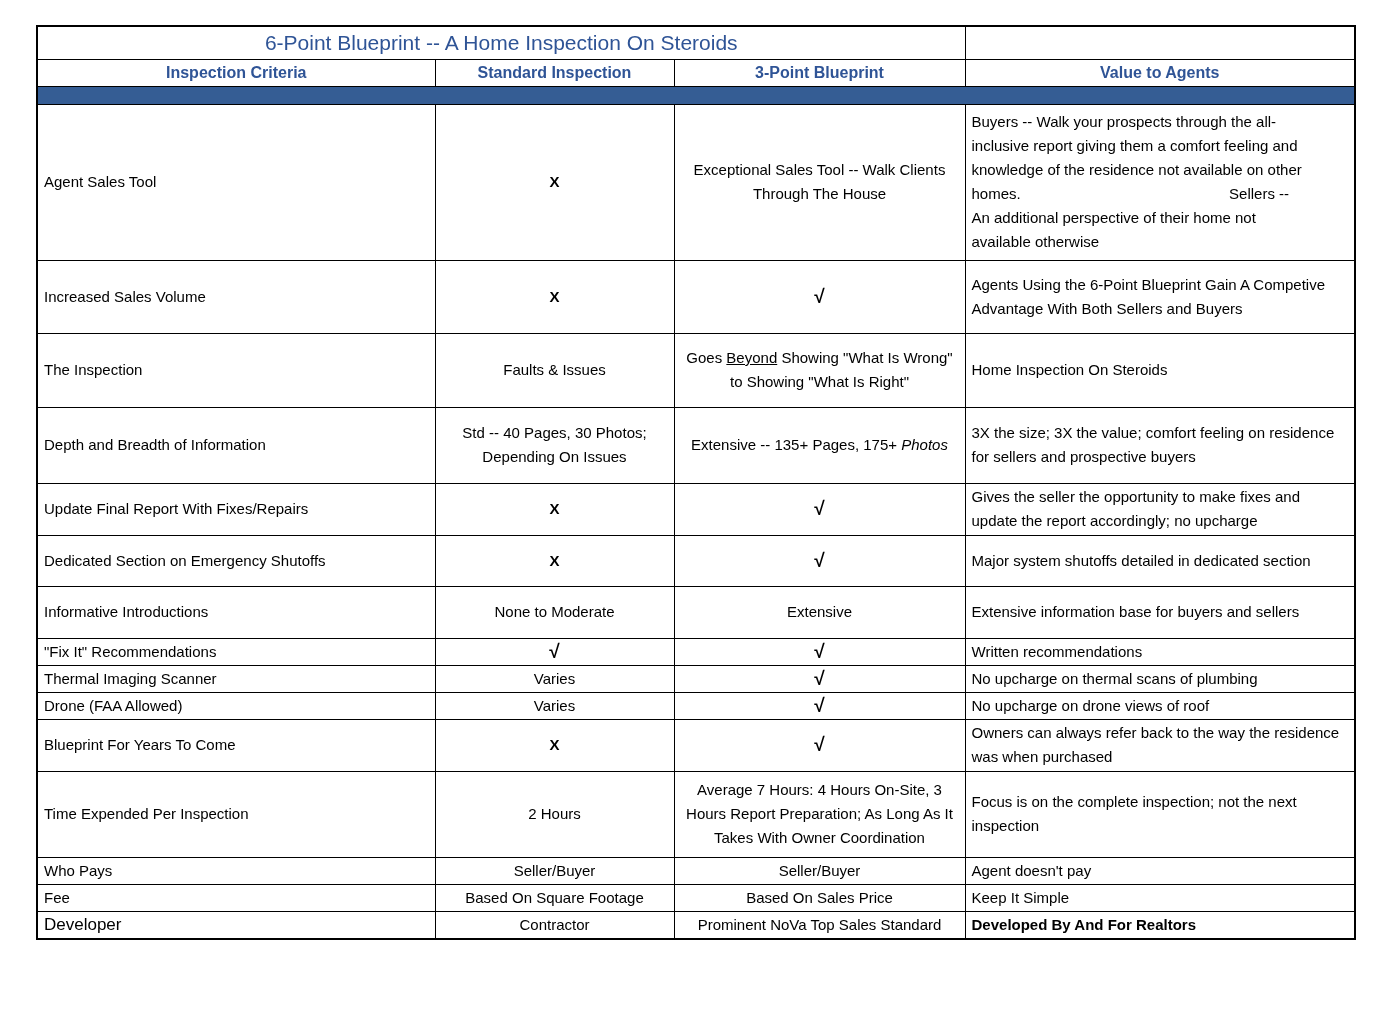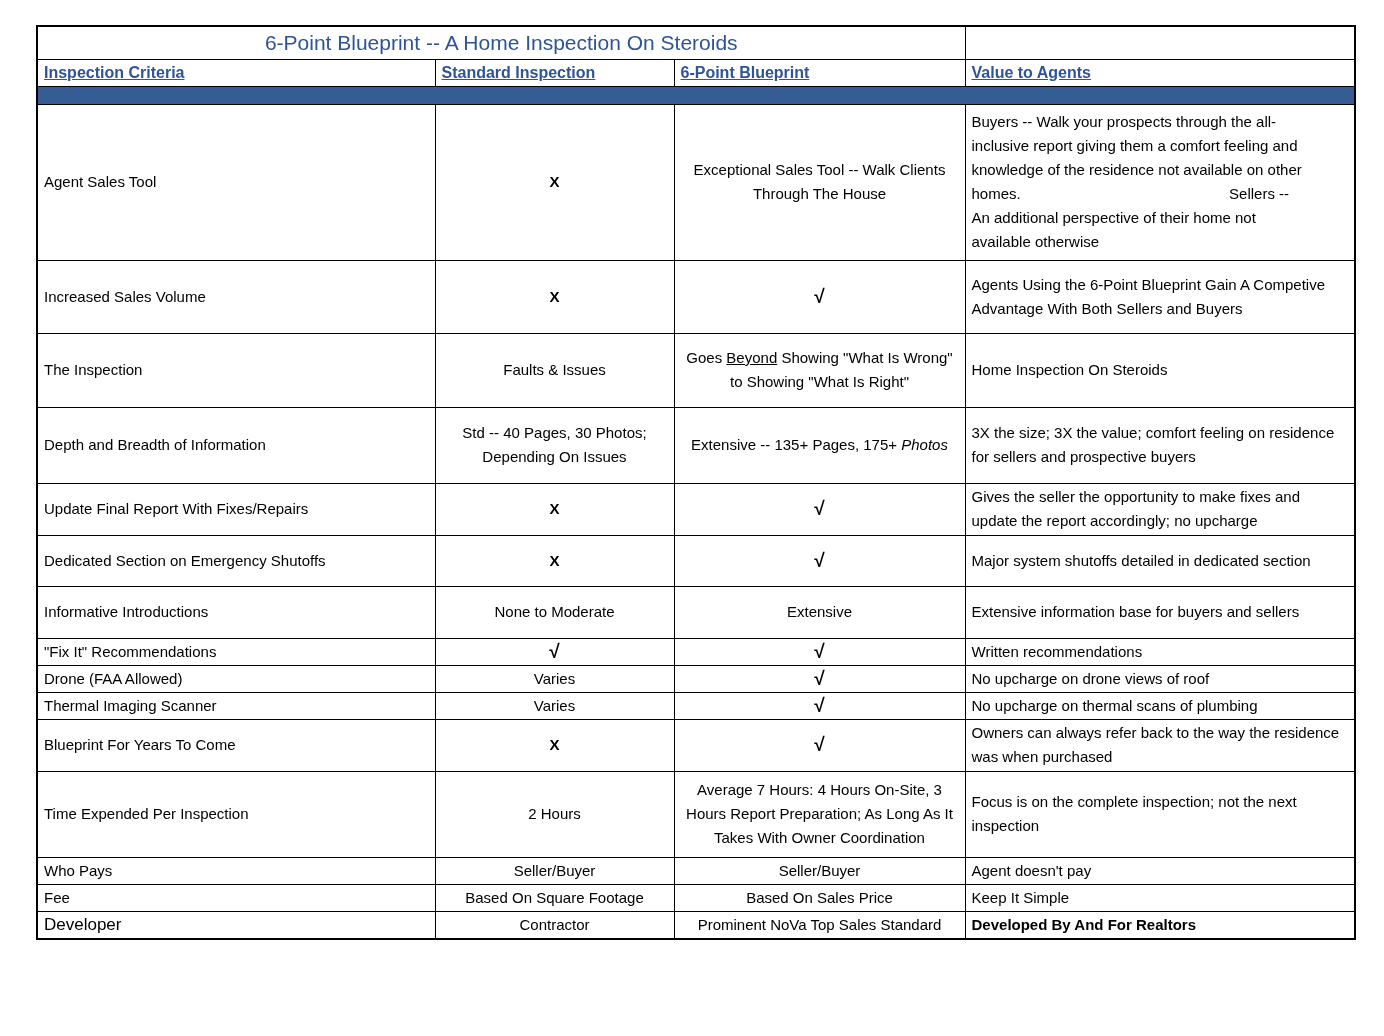--- a/index.html
+++ b/index.html
@@ -38,25 +38,25 @@
   }
   td.ctr { text-align: center; }
   td.title-cell {
     text-align: center;
     font-weight: normal;
     font-size: 21px;
     line-height: 26px;
     color: var(--accent);
   }
   tr.hdr td {
+    text-align: center;
     font-weight: bold;
     font-size: 16px;
     line-height: 22px;
     color: var(--accent);
-    text-decoration: underline;
   }
   tr.bar td {
     background: var(--bar);
     padding: 0;
     height: 18px;
     line-height: 0;
   }
   .chk { font-size: 19px; font-weight: 600; }
   .xm  { font-weight: 700; }
   .u   { text-decoration: underline; }
@@ -79,21 +79,21 @@
 
     <tbody>
         <tr style="height:33px;">
       <td colspan="3" class="title-cell">6-Point Blueprint -- A Home Inspection On Steroids</td>
       <td></td>
     </tr>
 
     <tr class="hdr" style="height:27px;">
       <td>Inspection Criteria</td>
       <td>Standard Inspection</td>
-      <td>6-Point Blueprint</td>
+      <td>3-Point Blueprint</td>
       <td>Value to Agents</td>
     </tr>
 
     <tr class="bar">
       <td colspan="4"></td>
     </tr>
 
     <tr style="height:156px;">
       <td>Agent Sales Tool</td>
       <td class="ctr xm">X</td>
@@ -151,31 +151,31 @@
     </tr>
 
     <tr style="height:24px;">
       <td>"Fix It" Recommendations</td>
       <td class="ctr chk">√</td>
       <td class="ctr chk">√</td>
       <td>Written recommendations</td>
     </tr>
 
     <tr style="height:26px;">
+      <td>Thermal Imaging Scanner</td>
+      <td class="ctr">Varies</td>
+      <td class="ctr chk">√</td>
+      <td>No upcharge on thermal scans of plumbing</td>
+    </tr>
+
+    <tr style="height:26px;">
       <td>Drone (FAA Allowed)</td>
       <td class="ctr">Varies</td>
       <td class="ctr chk">√</td>
       <td>No upcharge on drone views of roof</td>
-    </tr>
-
-    <tr style="height:26px;">
-      <td>Thermal Imaging Scanner</td>
-      <td class="ctr">Varies</td>
-      <td class="ctr chk">√</td>
-      <td>No upcharge on thermal scans of plumbing</td>
     </tr>
 
     <tr style="height:52px;">
       <td>Blueprint For Years To Come</td>
       <td class="ctr xm">X</td>
       <td class="ctr chk">√</td>
       <td>Owners can always refer back to the way the residence was when purchased</td>
     </tr>
 
     <tr style="height:86px;">

